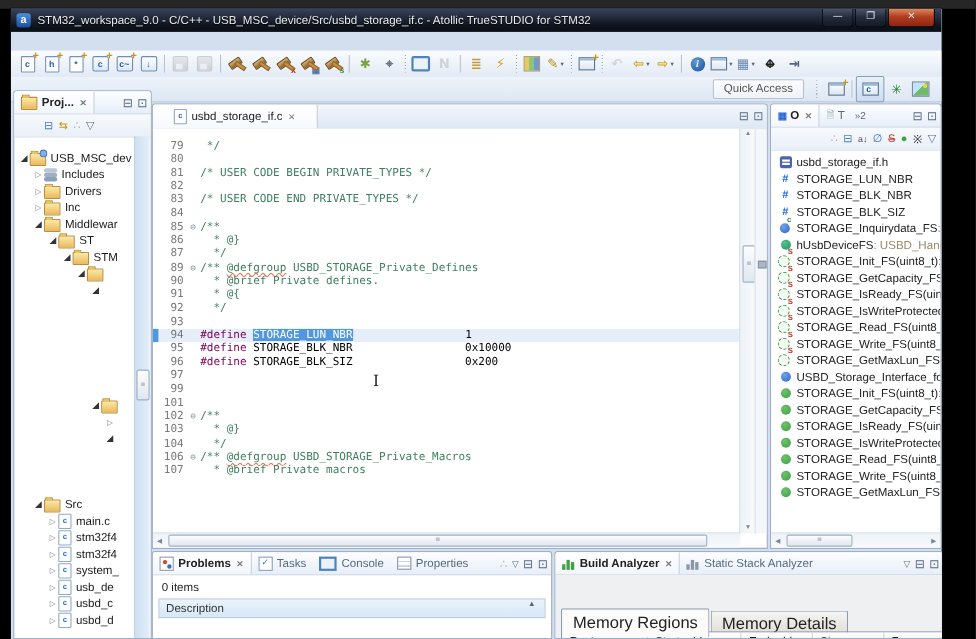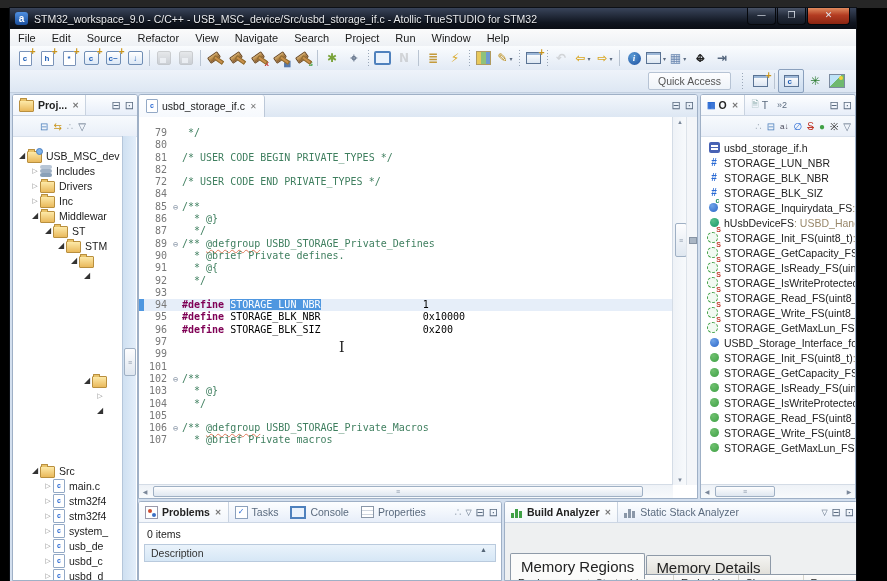--- a/index.html
+++ b/index.html
@@ -75,31 +75,31 @@
   .tlabel{font-size:10.5px;color:#1a1a1a}
   .i-folder{width:13px;height:10px;background:linear-gradient(#fde9a8,#e9b95c);border:1px solid #b98f3e;border-radius:1px;position:relative;margin-top:2px}
   .i-folder::before{content:"";position:absolute;top:-3px;left:0;width:5px;height:2px;background:#e9c36a;border:1px solid #b98f3e;border-bottom:none;border-radius:1px 1px 0 0}
   .i-project::after{content:"";position:absolute;right:-2px;top:-4px;width:5px;height:5px;border-radius:50%;background:#7db2e8;border:1px solid #4a7ec0}
   .i-includes{width:12px;height:4px;margin-top:0;background:#b8c6d6;border-radius:2px;box-shadow:0 4px 0 #9fb0c4,0 8px 0 #8aa0b8;margin-bottom:8px}
   .i-cfile{width:10px;height:12px;background:#fff;border:1px solid #93a9c6;font:bold 7px/11px "Liberation Sans",sans-serif;color:#2a6ad4;text-align:center;border-radius:1px}
   #proj-vscroll{position:absolute;right:1px;top:41px;width:13px;bottom:0;background:linear-gradient(90deg,#cfe0f1,#e3eefa);border-left:1px solid #b5c6da}
   .vthumb{position:absolute;left:1px;width:10px;background:linear-gradient(#fdfdfe,#dfe7f0);border:1px solid #9fb0c4;border-radius:2px;display:flex;align-items:center;justify-content:center;color:#8a97a8;font-size:7px}
   
   #ed-tabbar{height:22px;background:linear-gradient(#f3f7fc,#dde7f3);border-bottom:1px solid #bcc8d8;display:flex;position:relative}
-  #ed-tab{display:flex;align-items:center;padding:0 7px;background:linear-gradient(#fff,#f6f9fd);border-right:1px solid #bcc8d8;border-radius:3px 3px 0 0;font-size:10.5px;color:#222}
+  #ed-tab{display:flex;align-items:center;padding:0 19px;background:linear-gradient(#fff,#f6f9fd);border-right:1px solid #bcc8d8;border-radius:3px 3px 0 0;font-size:10.5px;color:#222}
   #ed-body{position:absolute;left:0;top:22px;right:24px;bottom:13px;background:#fff;overflow:hidden;padding-top:10px}
   .cl{height:12.3px;display:flex;white-space:pre;font:10px/12.3px "DejaVu Sans Mono",monospace}
   .cl .mark{width:5px;flex:none}
   .cl.cur{background:#e6eef9}
   .cl.cur .mark{background:#4f97e0}
   .cl .ln{width:23px;flex:none;text-align:right;color:#787878;padding-right:2px}
   .cl .fold{width:13px;flex:none;text-align:center;color:#8a97a8;font-size:8.5px;line-height:12px}
   .cl .ct{flex:1}
   .tk-c{color:#3f7f5f}
-  .tk-d{color:#7f0055;font-weight:bold}
+  .tk-d{color:#7f0055;font-weight:normal}
   .tk-p{color:#000}
   .tk-sel{background:#4f97e0;color:#fff}
   .tk-sq{color:#3f7f5f;text-decoration:underline wavy #e07a5a 1px;text-underline-offset:2px}
   #ed-vscroll{position:absolute;right:10px;top:22px;width:14px;bottom:13px;background:linear-gradient(90deg,#eef2f7,#f8fafc);border-left:1px solid #d4dce6}
   #ed-ruler{position:absolute;right:0;top:22px;width:10px;bottom:13px;background:#f4f6f9;border-left:1px solid #dde3ea}
   .sarr{position:absolute;left:0;right:0;text-align:center;font-size:6px;color:#7a8799}
   #ed-hscroll{position:absolute;left:0;right:24px;bottom:0;height:13px;background:linear-gradient(#eef2f7,#f8fafc);border-top:1px solid #d4dce6;display:flex;align-items:center}
   .hthumb{height:9px;background:linear-gradient(#fdfdfe,#dfe7f0);border:1px solid #9fb0c4;border-radius:2px;display:flex;align-items:center;justify-content:center;color:#8a97a8;font-size:7px;margin:0 2px}
   .ibeam{position:absolute;font:14px "DejaVu Serif",serif;color:#1a1a1a;text-shadow:0 0 1px #fff}
   .ruler-mark{position:absolute;left:2px;width:6px;height:5px;background:#aab6c4;border:1px solid #8794a4}
@@ -141,33 +141,20 @@
   <div id="titlebar">
     <div class="app-ico">a</div>
     <div id="title-text">STM32_workspace_9.0 - C/C++ - USB_MSC_device/Src/usbd_storage_if.c - Atollic TrueSTUDIO for STM32</div>
     <div id="winbtns">
       <div class="wbtn">—</div>
       <div class="wbtn">❐</div>
       <div class="wbtn close">✕</div>
     </div>
   </div>
 
-  <div id="menubar">
-      <div class="menu-item">File</div>
-      <div class="menu-item">Edit</div>
-      <div class="menu-item">Source</div>
-      <div class="menu-item">Refactor</div>
-      <div class="menu-item">View</div>
-      <div class="menu-item">Navigate</div>
-      <div class="menu-item">Search</div>
-      <div class="menu-item">Project</div>
-      <div class="menu-item">Run</div>
-      <div class="menu-item">Window</div>
-      <div class="menu-item">Help</div>
-    </div>
   <div id="toolbar">
       <div class="tb-btn">
         <span class="ic-doc plus">
           <span class="lt">c</span>
         </span>
       </div>
       <div class="tb-btn">
         <span class="ic-doc plus">
           <span class="lt">h</span>
         </span>
@@ -311,21 +298,21 @@
           </div>
         </div>
         <div>
           <div class="tb-btn">
             <span class="ic-infocenter"></span>
           </div>
         </div>
       </div>
   </div>
 
-  <div class="panel" id="proj-panel" style="left:2px;top:86px;width:124px;bottom:0;border-radius:3px 3px 0 0">
+  <div class="panel" id="proj-panel" style="left:2px;top:74px;width:124px;bottom:0;border-radius:3px 3px 0 0">
     <div class="phead">
       <div class="ptab">
         <span class="i-folder ticon" style="margin-right:4px"></span>
         <span>Proj...</span>
         <span class="tclose">✕</span>
       </div>
       <div class="hicons">
         <span>⊟</span>
           <span>⊡</span>
       </div>
@@ -486,40 +473,39 @@
       <div class="hicons">
         <span>⊟</span>
           <span>⊡</span>
       </div>
     </div>
     <div id="ed-body">
         <div class="cl"><span class="mark"></span><span class="ln">79</span><span class="fold"></span><span class="ct"><span class="tk-c"> */</span></span></div>
         <div class="cl"><span class="mark"></span><span class="ln">80</span><span class="fold"></span><span class="ct"></span></div>
         <div class="cl"><span class="mark"></span><span class="ln">81</span><span class="fold"></span><span class="ct"><span class="tk-c">/* USER CODE BEGIN PRIVATE_TYPES */</span></span></div>
         <div class="cl"><span class="mark"></span><span class="ln">82</span><span class="fold"></span><span class="ct"></span></div>
-        <div class="cl"><span class="mark"></span><span class="ln">72</span><span class="fold"></span><span class="ct"><span class="tk-c">/* USER CODE END PRIVATE_TYPES */</span></span></div>
+        <div class="cl"><span class="mark"></span><span class="ln">83</span><span class="fold"></span><span class="ct"><span class="tk-c">/* USER CODE END PRIVATE_TYPES */</span></span></div>
         <div class="cl"><span class="mark"></span><span class="ln">84</span><span class="fold"></span><span class="ct"></span></div>
         <div class="cl"><span class="mark"></span><span class="ln">85</span><span class="fold">⊖</span><span class="ct"><span class="tk-c">/**</span></span></div>
         <div class="cl"><span class="mark"></span><span class="ln">86</span><span class="fold"></span><span class="ct"><span class="tk-c">  * @}</span></span></div>
         <div class="cl"><span class="mark"></span><span class="ln">87</span><span class="fold"></span><span class="ct"><span class="tk-c">  */</span></span></div>
         <div class="cl"><span class="mark"></span><span class="ln">89</span><span class="fold">⊖</span><span class="ct"><span class="tk-c">/** </span><span class="tk-sq">@defgroup</span><span class="tk-c"> USBD_STORAGE_Private_Defines</span></span></div>
         <div class="cl"><span class="mark"></span><span class="ln">90</span><span class="fold"></span><span class="ct"><span class="tk-c">  * @brief Private defines.</span></span></div>
         <div class="cl"><span class="mark"></span><span class="ln">91</span><span class="fold"></span><span class="ct"><span class="tk-c">  * @{</span></span></div>
         <div class="cl"><span class="mark"></span><span class="ln">92</span><span class="fold"></span><span class="ct"><span class="tk-c">  */</span></span></div>
         <div class="cl"><span class="mark"></span><span class="ln">93</span><span class="fold"></span><span class="ct"></span></div>
         <div class="cl cur"><span class="mark"></span><span class="ln">94</span><span class="fold"></span><span class="ct"><span class="tk-d">#define</span><span class="tk-p"> </span><span class="tk-sel">STORAGE_LUN_NBR</span><span class="tk-p">                 1</span></span></div>
         <div class="cl"><span class="mark"></span><span class="ln">95</span><span class="fold"></span><span class="ct"><span class="tk-d">#define</span><span class="tk-p"> STORAGE_BLK_NBR                 0x10000</span></span></div>
         <div class="cl"><span class="mark"></span><span class="ln">96</span><span class="fold"></span><span class="ct"><span class="tk-d">#define</span><span class="tk-p"> STORAGE_BLK_SIZ                 0x200</span></span></div>
         <div class="cl"><span class="mark"></span><span class="ln">97</span><span class="fold"></span><span class="ct"></span></div>
         <div class="cl"><span class="mark"></span><span class="ln">99</span><span class="fold"></span><span class="ct"></span></div>
         <div class="cl"><span class="mark"></span><span class="ln">101</span><span class="fold"></span><span class="ct"></span></div>
         <div class="cl"><span class="mark"></span><span class="ln">102</span><span class="fold">⊖</span><span class="ct"><span class="tk-c">/**</span></span></div>
         <div class="cl"><span class="mark"></span><span class="ln">103</span><span class="fold"></span><span class="ct"><span class="tk-c">  * @}</span></span></div>
         <div class="cl"><span class="mark"></span><span class="ln">104</span><span class="fold"></span><span class="ct"><span class="tk-c">  */</span></span></div>
-        <div class="cl"><span class="mark"></span><span class="ln">105</span><span class="fold"></span><span class="ct"></span></div>
         <div class="cl"><span class="mark"></span><span class="ln">106</span><span class="fold">⊖</span><span class="ct"><span class="tk-c">/** </span><span class="tk-sq">@defgroup</span><span class="tk-c"> USBD_STORAGE_Private_Macros</span></span></div>
         <div class="cl"><span class="mark"></span><span class="ln">107</span><span class="fold"></span><span class="ct"><span class="tk-c">  * @brief Private macros</span></span></div>
       </div>
     <div class="ibeam" style="left:200px;top:244px">I</div>
     <div id="ed-vscroll">
       <div class="sarr" style="top:2px">▲</div>
       <div class="vthumb" style="top:106px;height:32px;left:2px">≡</div>
       <div class="sarr" style="bottom:2px">▼</div>
     </div>
     <div id="ed-ruler">

